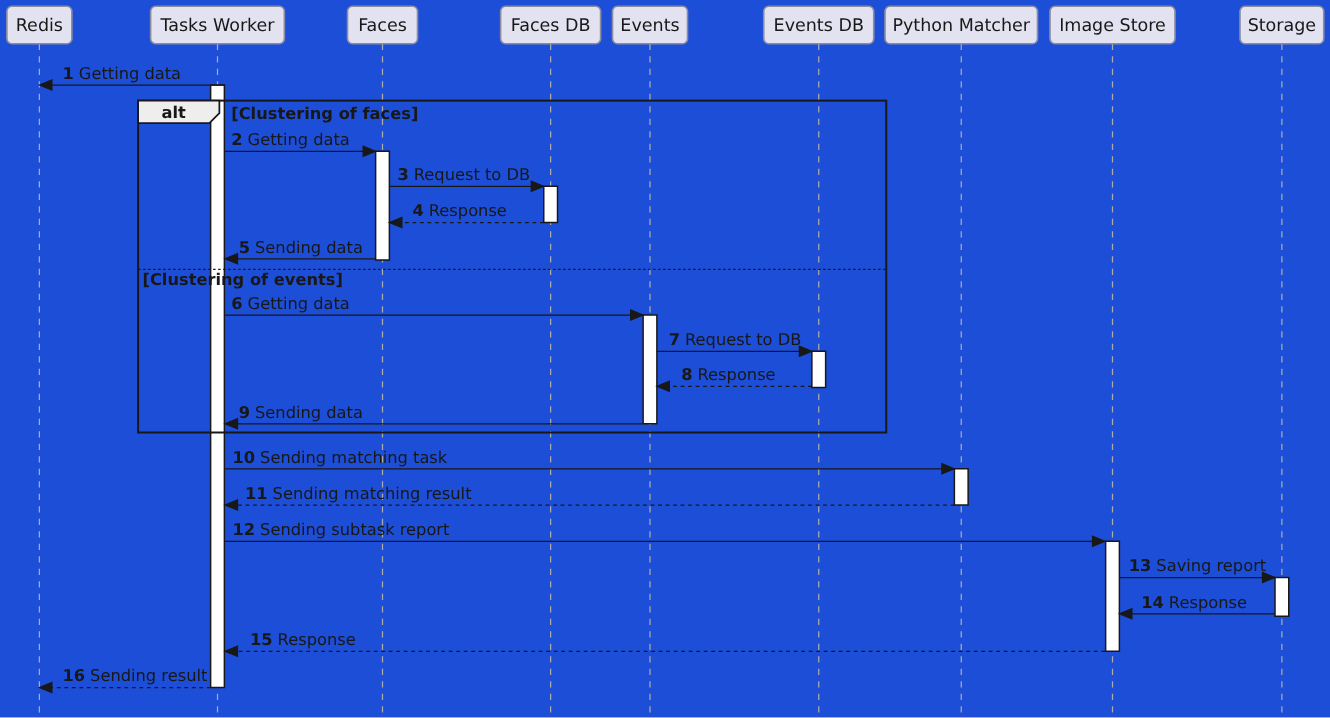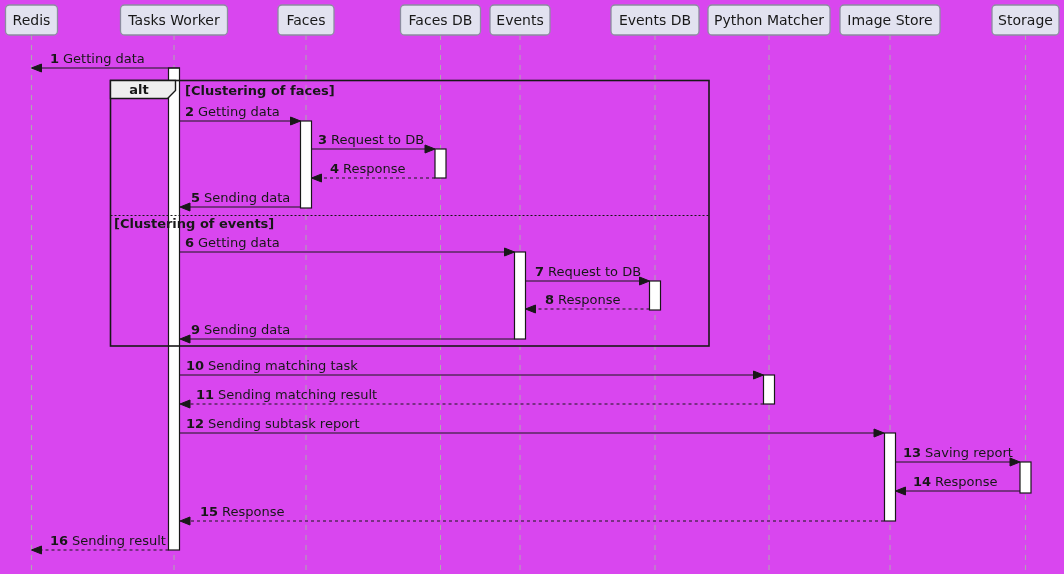--- a/index.html
+++ b/index.html
@@ -1,20 +1,20 @@
 <!DOCTYPE html>
 <html><head>
 <meta charset="utf-8">
 <style>
   html, body { margin: 0; padding: 0; background: #ffffff; }
   .canvas {
     position: relative;
     width: 1064px;
     height: 574px;
-    background: #d946ef;
+    background: #1d4ed8;
     font-family: "DejaVu Sans", sans-serif;
     overflow: hidden;
   }
   svg text {
     font-family: "DejaVu Sans", sans-serif;
     fill: #181818;
   }
 </style>
 </head>
 <body>

